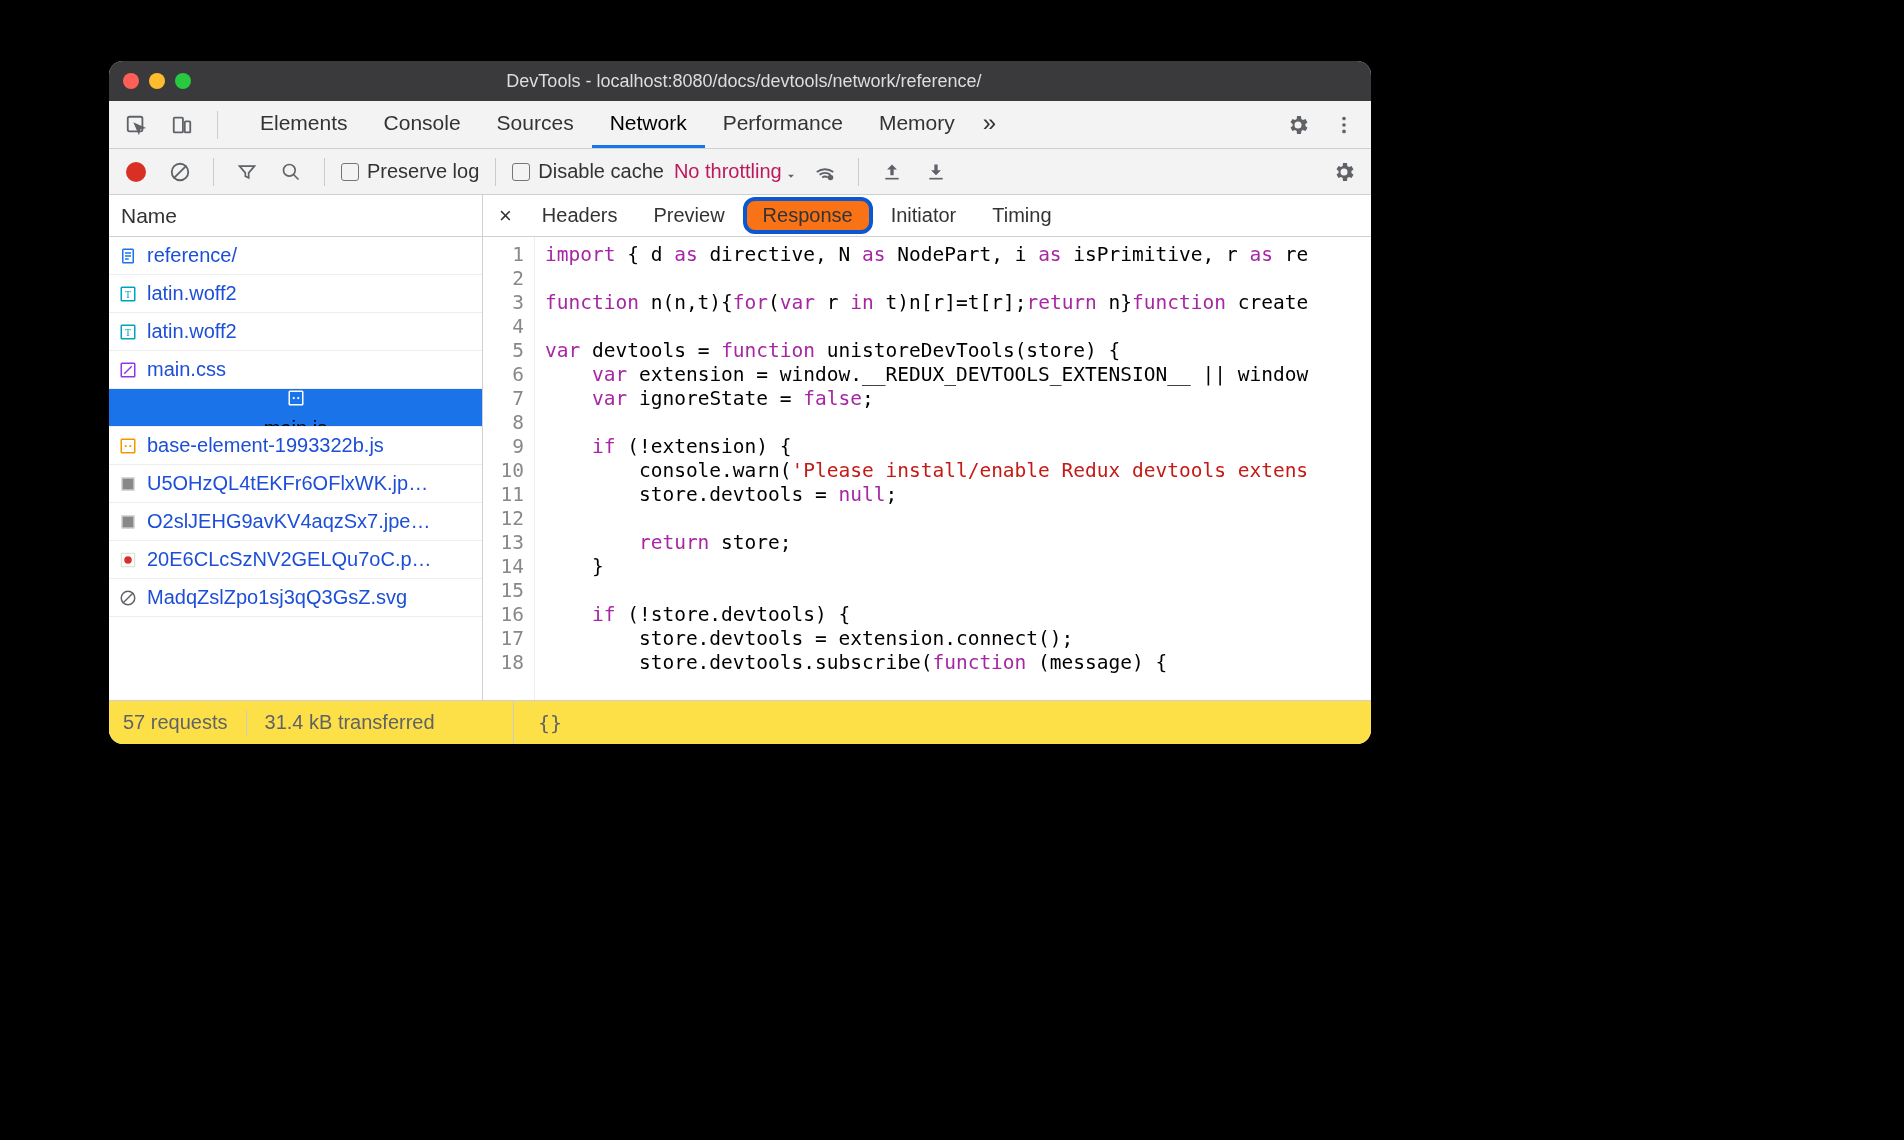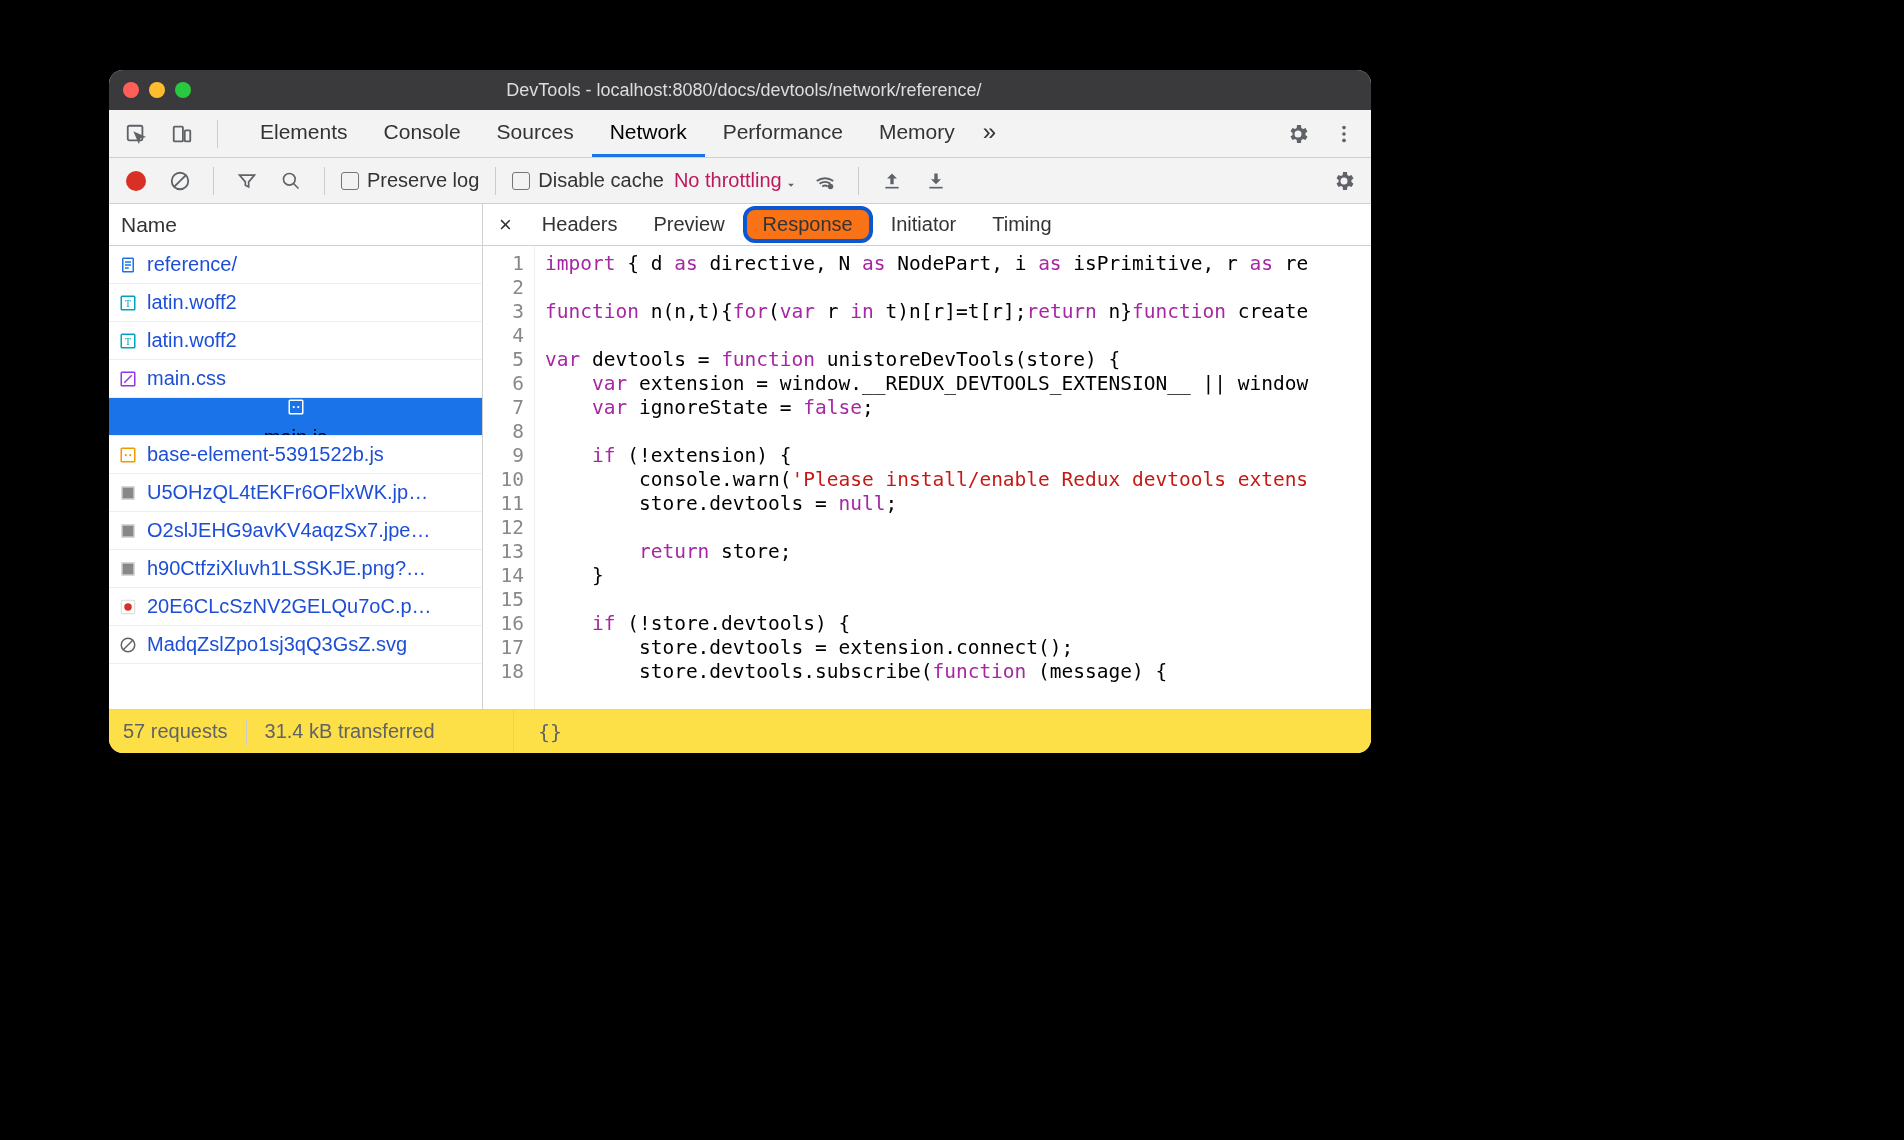--- a/index.html
+++ b/index.html
@@ -7,21 +7,21 @@
     background: #000;
     font-family: "Helvetica Neue", Arial, sans-serif;
     width: 1904px;
     height: 1140px;
     overflow: hidden;
     font-size: 21px;
   }
   .window {
     position: absolute;
     left: 109px;
-    top: 70px;
+    top: 61px;
     width: 1262px;
     height: 683px;
     background: #fff;
     border-radius: 14px;
     overflow: hidden;
     box-shadow: 0 30px 60px rgba(0,0,0,0.6);
     display: flex;
     flex-direction: column;
   }
   .titlebar {
@@ -363,48 +363,39 @@
             <span class="req-name">main.js</span>
           </div>
           <div class="req-row">
             <span class="req-icon">
               <svg width="18" height="18" viewBox="0 0 24 24" fill="none" stroke="#f29900" stroke-width="2">
                 <rect x="3" y="3" width="18" height="18" rx="1"></rect>
                 <circle cx="9" cy="12" r="1.5" fill="#f29900" stroke="none"></circle>
                 <circle cx="15" cy="12" r="1.5" fill="#f29900" stroke="none"></circle>
               </svg>
             </span>
-            <span class="req-name">base-element-5391522b.js</span>
+            <span class="req-name">base-element-1993322b.js</span>
           </div>
           <div class="req-row">
             <span class="req-icon">
               <svg width="18" height="18" viewBox="0 0 24 24" fill="#5f6368" stroke="none">
                 <rect x="3" y="3" width="18" height="18" rx="1" fill="#ccc"></rect>
                 <rect x="5" y="5" width="14" height="14" fill="#888"></rect>
               </svg>
             </span>
             <span class="req-name">U5OHzQL4tEKFr6OFlxWK.jp…</span>
           </div>
           <div class="req-row">
             <span class="req-icon">
               <svg width="18" height="18" viewBox="0 0 24 24" fill="#5f6368" stroke="none">
                 <rect x="3" y="3" width="18" height="18" rx="1" fill="#ccc"></rect>
                 <rect x="5" y="5" width="14" height="14" fill="#888"></rect>
               </svg>
             </span>
             <span class="req-name">O2slJEHG9avKV4aqzSx7.jpe…</span>
-          </div>
-          <div class="req-row">
-            <span class="req-icon">
-              <svg width="18" height="18" viewBox="0 0 24 24" fill="#888888" stroke="none">
-                <rect x="3" y="3" width="18" height="18" rx="1" fill="#ccc"></rect>
-                <rect x="5" y="5" width="14" height="14" fill="#888"></rect>
-              </svg>
-            </span>
-            <span class="req-name">h90CtfziXluvh1LSSKJE.png?…</span>
           </div>
           <div class="req-row">
             <span class="req-icon">
               <svg width="18" height="18" viewBox="0 0 24 24">
                 <rect x="3" y="3" width="18" height="18" rx="1" fill="#fff" stroke="#ccc"></rect>
                 <circle cx="12" cy="12" r="5" fill="#d93025"></circle>
               </svg>
             </span>
             <span class="req-name">20E6CLcSzNV2GELQu7oC.p…</span>
           </div>

